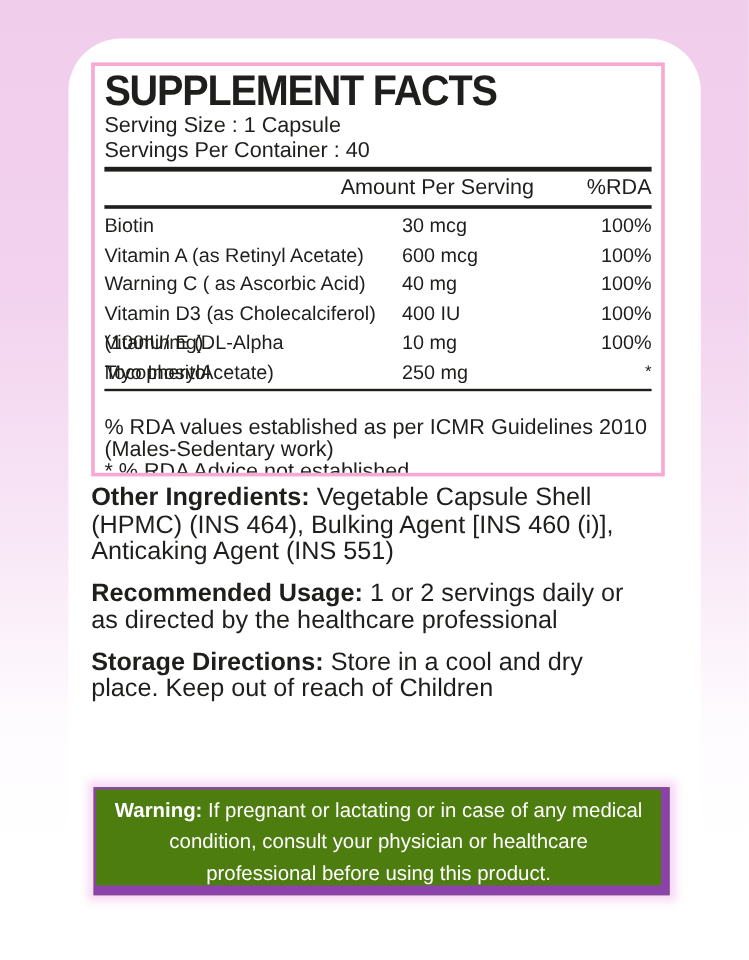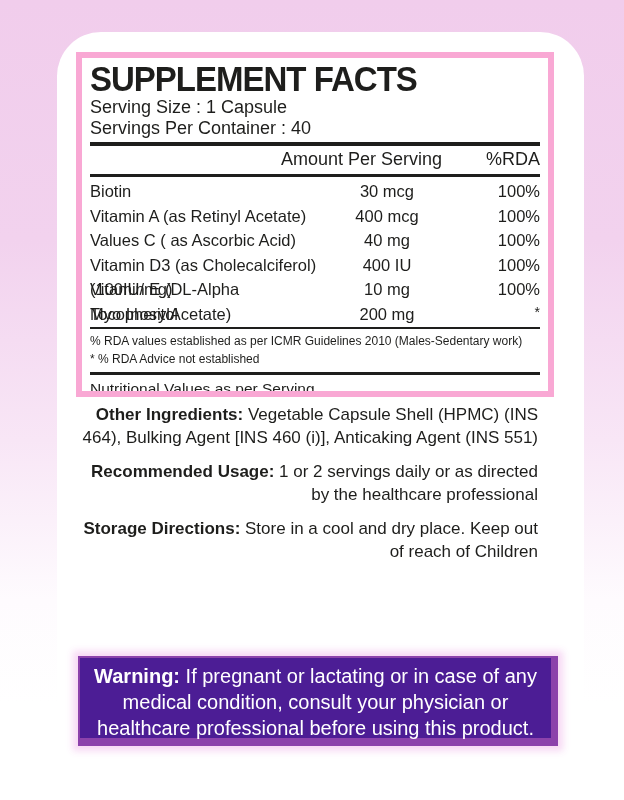--- a/index.html
+++ b/index.html
@@ -11,21 +11,21 @@
     background:linear-gradient(to bottom, #f1cdec 0%, #f2d2ee 30%, #f8e6f6 55%, #fefbfe 75%, #ffffff 88%);
     overflow:hidden;
   }
   .card {
     position:absolute; left:57px; top:32px; width:527px; height:768px;
     background:#ffffff; border-radius:44px 44px 0 0;
   }
   
   .facts-box {
     position:absolute; left:76px; top:52px; width:478px; height:345px;
-    background:#ffffff; border:6px solid #f9a8d4; padding:4px 8px 0 8px;
+    background:#ffffff; border:3px solid #f9a8d4; padding:4px 8px 0 8px;
     overflow:hidden;
   }
   .facts-title {
     font-weight:bold; font-size:33px; letter-spacing:-1px; line-height:32px;
     display:inline-block; transform:scaleY(1.08); transform-origin:left bottom;
     margin-top:2px; white-space:nowrap;
   }
   .serving-row {
     display:flex; justify-content:space-between; align-items:baseline;
     font-size:18px; margin-top:1px; padding-bottom:3px;flex-direction:column;
@@ -37,39 +37,39 @@
   .table-header {
     display:grid; grid-template-columns:1fr auto 98px; align-items:baseline;
     font-size:18px; padding:3px 0 4px 0;
   }
   .table-header .col-amount { text-align:center; }
   .table-header .col-rda { text-align:right; }
   .nutrient-row {
     display:grid; grid-template-columns:1fr 110px 98px; align-items:baseline;
     font-size:16.5px; height:24.5px; line-height:24.5px;
   }
-  .nutrient-row .cell-amount { text-align:center; }
+  .nutrient-row .cell-amount { text-align:left; }
   .nutrient-row .cell-rda { text-align:right; }
   .nutrient-rows { padding:2px 0 1px 0; }
   .nutrient-row:last-child .cell-rda { font-size:14px; line-height:20px; align-self:start; }
-  .footnotes { font-size:12px; line-height:18px; padding:3px 0 4px 0; }
+  .footnotes { font-size:18px; line-height:18px; padding:21px 0 4px 0; }
   .nutritional { font-size:15.5px; line-height:21px; padding:3px 0 4px 0; }
   
   .info-sections { position:absolute; left:76px; top:404px; width:462px; }
-  .info-sections p { font-size:17px; line-height:22.5px; margin-bottom:12px;text-align:right; }
+  .info-sections p { font-size:21px; line-height:22.5px; margin-bottom:12px; }
   .info-sections .lbl { font-weight:bold; }
   .info-sections p.tight { margin-bottom:9px; }
   
   .warning-box {
     position:absolute; left:78px; top:656px; width:480px; height:90px;
-    background:#4c1d95;
+    background:#4d7c0f;
     border:2px solid #8c42ab; border-right-width:7px; border-bottom-width:8px;
     box-shadow:0 0 7px 5px rgba(247,214,243,0.95);
     color:#ffffff; text-align:center;
-    font-size:20px; line-height:26px; padding:5px 14px 0 14px;
+    font-size:17px; line-height:26px; padding:5px 14px 0 14px;
   }
   .warning-box .lbl { font-weight:bold; }
 </style>
 </head>
 <body>
 
 <div class="card"></div>
 
 <div class="facts-box">
   <div class="facts-title">SUPPLEMENT FACTS</div>
@@ -90,41 +90,41 @@
   <div class="rule rule-3"></div>
 
   <div class="nutrient-rows">
     <div class="nutrient-row">
       <span class="cell-name">Biotin</span>
       <span class="cell-amount">30 mcg</span>
       <span class="cell-rda">100%</span>
     </div>
     <div class="nutrient-row">
       <span class="cell-name">Vitamin A (as Retinyl Acetate)</span>
-      <span class="cell-amount">400 mcg</span>
+      <span class="cell-amount">600 mcg</span>
       <span class="cell-rda">100%</span>
     </div>
     <div class="nutrient-row">
-      <span class="cell-name">Values C ( as Ascorbic Acid)</span>
+      <span class="cell-name">Warning C ( as Ascorbic Acid)</span>
       <span class="cell-amount">40 mg</span>
       <span class="cell-rda">100%</span>
     </div>
     <div class="nutrient-row">
       <span class="cell-name">Vitamin D3 (as Cholecalciferol)(100IU/mg)</span>
       <span class="cell-amount">400 IU</span>
       <span class="cell-rda">100%</span>
     </div>
     <div class="nutrient-row">
       <span class="cell-name">Vitamin E (DL-Alpha TocopherylAcetate)</span>
       <span class="cell-amount">10 mg</span>
       <span class="cell-rda">100%</span>
     </div>
     <div class="nutrient-row">
       <span class="cell-name">Myo Inositol</span>
-      <span class="cell-amount">200 mg</span>
+      <span class="cell-amount">250 mg</span>
       <span class="cell-rda">*</span>
     </div>
   </div>
 
   <div class="rule rule-2"></div>
 
   <div class="footnotes">
     <div>% RDA values established as per ICMR Guidelines 2010 (Males-Sedentary work)</div>
     <div>* % RDA Advice not established</div>
   </div>

